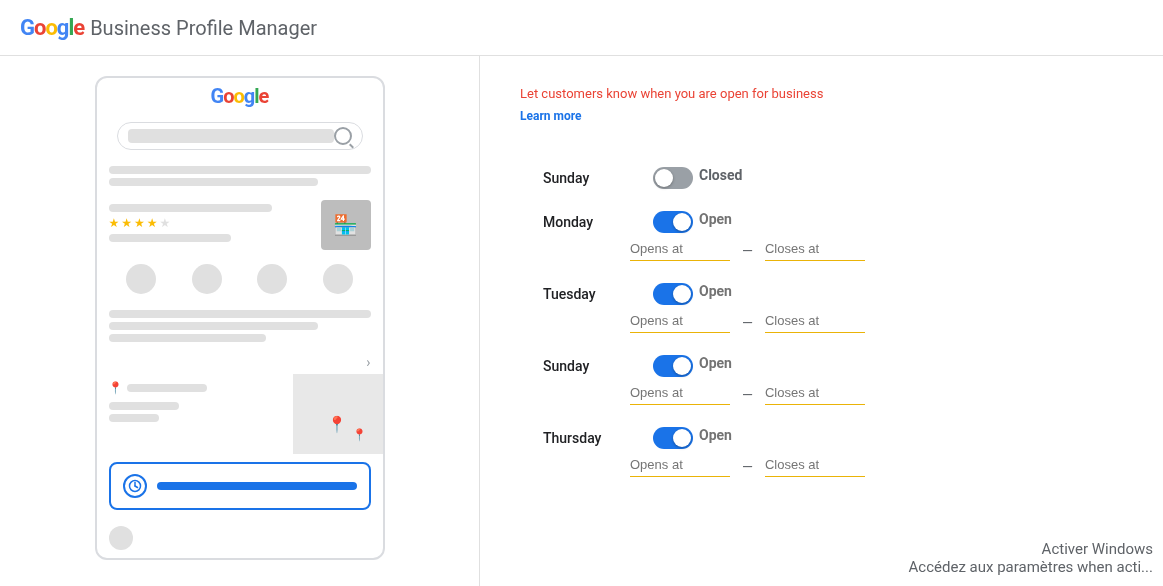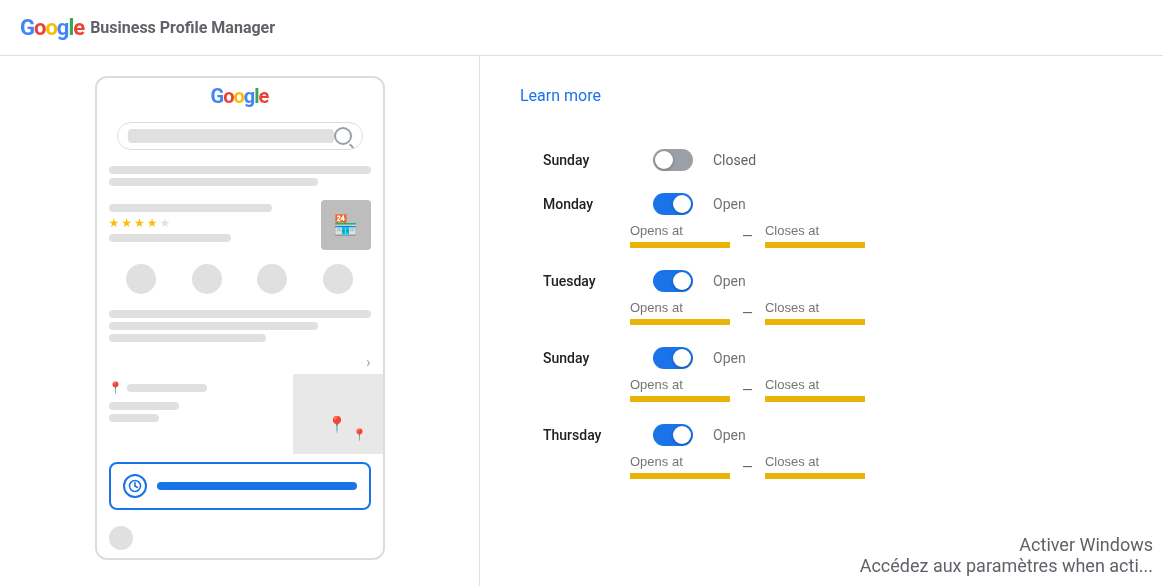--- a/index.html
+++ b/index.html
@@ -16,23 +16,23 @@
     .header-logo {
       display: flex;
       align-items: center;
       gap: 6px;
     }
     .google-logo {
       display: flex;
       align-items: center;
     }
     .header-title {
-      font-size: 16px;
+      font-size: 20px;
       color: #5f6368;
-      font-weight: 700;
+      font-weight: 400;
     }
 
     
     .main-content {
       display: flex;
       height: calc(100vh - 56px);
       overflow: hidden;
     }
 
     
@@ -263,25 +263,26 @@
     }
 
     .form-subtitle {
       color: #ea4335;
       font-size: 13px;
       margin-bottom: 6px;
     }
 
     .learn-more-link {
       color: #1a73e8;
-      font-size: 16px;
+      font-size: 12px;
       text-decoration: none;
       cursor: pointer;
       margin-bottom: 24px;
       display: inline-block;
+      font-weight: bold;
     }
 
     .days-container {
       margin-top: 20px;
     }
 
     .day-row {
       margin-bottom: 8px;
     }
 
@@ -295,22 +296,22 @@
     .day-name {
       width: 110px;
       font-size: 14px;
       color: #202124;
       font-weight: 500;
     }
 
     
     .toggle-container {
       display: flex;
-      align-items: center;
-      gap: 20px;
+      gap: 6px;
+      font-weight: bold;
     }
 
     .toggle {
       position: relative;
       width: 40px;
       height: 22px;
       flex-shrink: 0;
     }
 
     .toggle-track {
@@ -362,21 +363,21 @@
     .hours-inputs {
       display: flex;
       align-items: center;
       gap: 12px;
       margin-left: 110px;
       margin-bottom: 4px;
     }
 
     .time-input {
       border: none;
-      border-bottom: 6px solid #eab308;
+      border-bottom: 1px solid #eab308;
       padding: 4px 0;
       font-size: 13px;
       color: #5f6368;
       outline: none;
       width: 100px;
       background: transparent;
       cursor: pointer;
     }
 
     .time-separator {
@@ -384,21 +385,21 @@
       font-size: 14px;
       margin-top: 4px;
     }
 
     
     .windows-notice {
       position: fixed;
       bottom: 10px;
       right: 10px;
       color: #5f6368;
-      font-size: 18px;
+      font-size: 15px;
       text-align: right;
     }
 
     
     .g-blue { color: #4285f4; }
     .g-red { color: #ea4335; }
     .g-yellow { color: #fbbc04; }
     .g-green { color: #34a853; }
 
     .google-g {
@@ -509,20 +510,21 @@
           </div>
         </div>
 
       </div>
     </div>
   </div>
 
   <div class="right-panel">
 
 
+    <p class="form-subtitle">Let customers know when you are open for business</p>
 
     <a class="learn-more-link" href="#">Learn more</a>
 
     <div class="days-container">
 
     <div class="day-row">
           <div class="day-header">
             <div class="day-name">Sunday</div>
             <div class="toggle-container">
               <div class="toggle">

